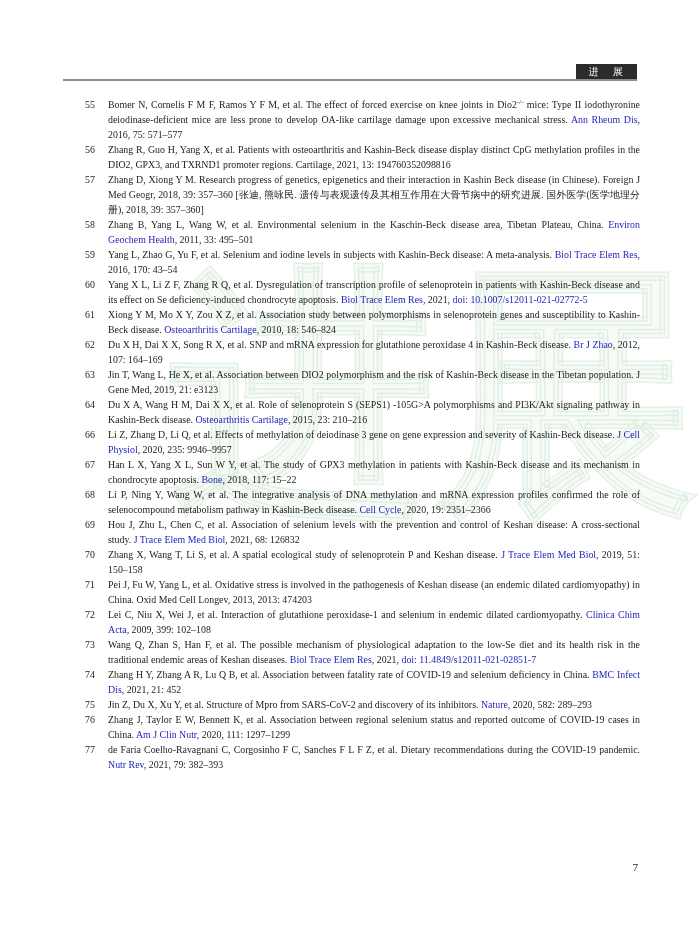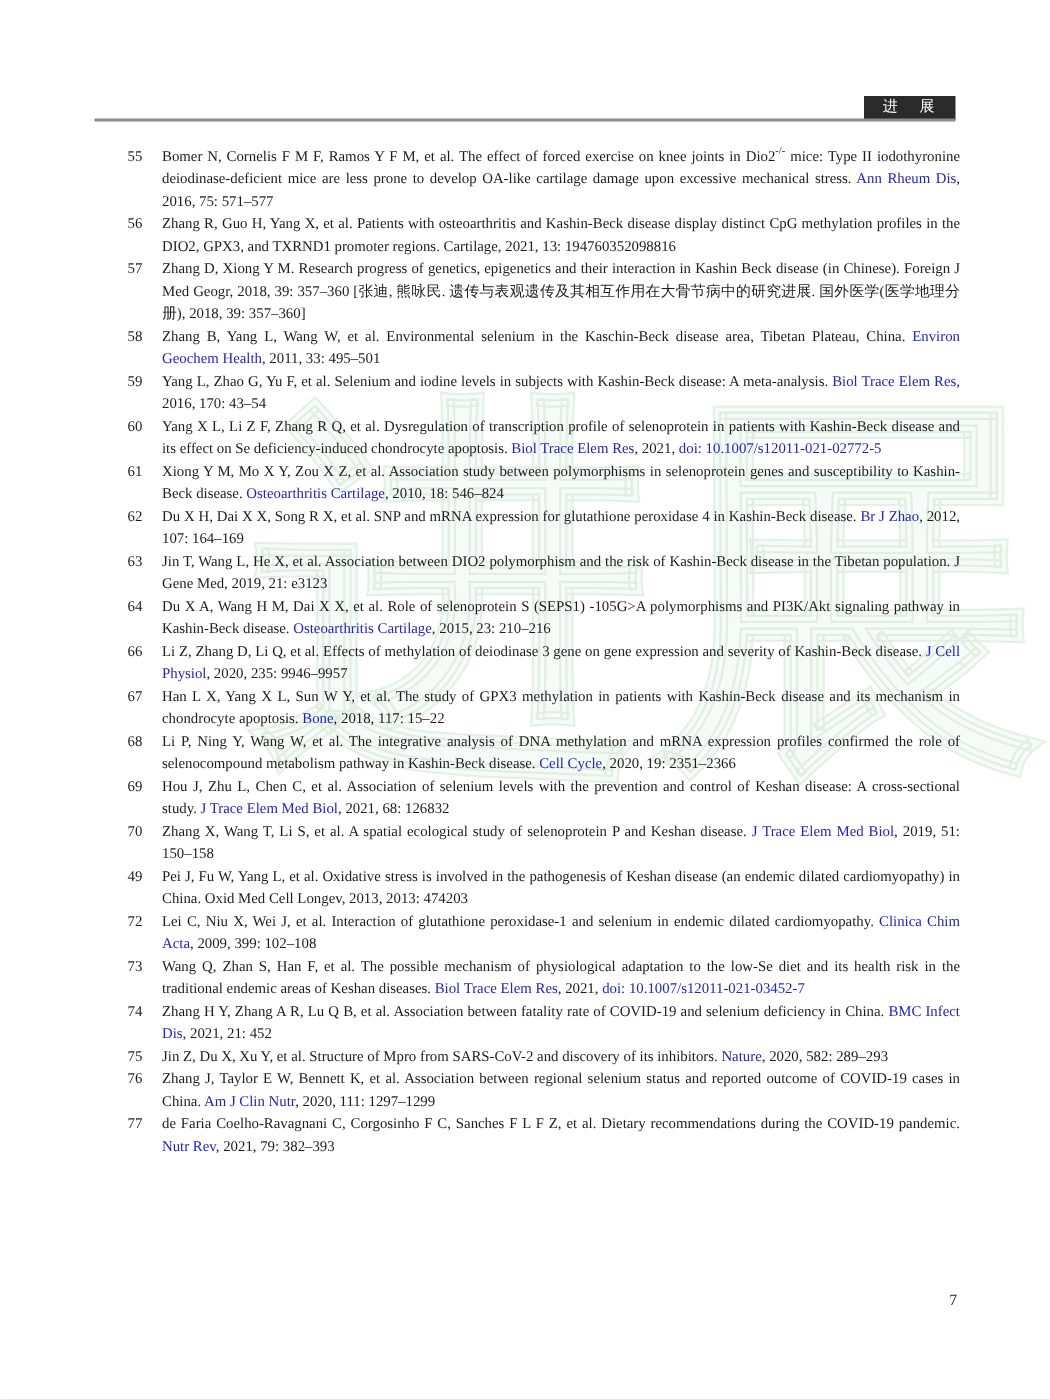--- a/index.html
+++ b/index.html
@@ -75,22 +75,22 @@
       <div class="ref"><span class="num">60</span><span>Yang X L, Li Z F, Zhang R Q, et al. Dysregulation of transcription profile of selenoprotein in patients with Kashin-Beck disease and its effect on Se deficiency-induced chondrocyte apoptosis. </span><span class="seg-link">Biol Trace Elem Res</span><span>, 2021, </span><span class="seg-link">doi: 10.1007/s12011-021-02772-5</span></div>
       <div class="ref"><span class="num">61</span><span>Xiong Y M, Mo X Y, Zou X Z, et al. Association study between polymorphisms in selenoprotein genes and susceptibility to Kashin-Beck disease. </span><span class="seg-link">Osteoarthritis Cartilage</span><span>, 2010, 18: 546–824</span></div>
       <div class="ref"><span class="num">62</span><span>Du X H, Dai X X, Song R X, et al. SNP and mRNA expression for glutathione peroxidase 4 in Kashin-Beck disease. </span><span class="seg-link">Br J Zhao</span><span>, 2012, 107: 164–169</span></div>
       <div class="ref"><span class="num">63</span><span>Jin T, Wang L, He X, et al. Association between DIO2 polymorphism and the risk of Kashin-Beck disease in the Tibetan population. J Gene Med, 2019, 21: e3123</span></div>
       <div class="ref"><span class="num">64</span><span>Du X A, Wang H M, Dai X X, et al. Role of selenoprotein S (SEPS1) -105G&gt;A polymorphisms and PI3K/Akt signaling pathway in Kashin-Beck disease. </span><span class="seg-link">Osteoarthritis Cartilage</span><span>, 2015, 23: 210–216</span></div>
       <div class="ref"><span class="num">66</span><span>Li Z, Zhang D, Li Q, et al. Effects of methylation of deiodinase 3 gene on gene expression and severity of Kashin-Beck disease. </span><span class="seg-link">J Cell Physiol</span><span>, 2020, 235: 9946–9957</span></div>
       <div class="ref"><span class="num">67</span><span>Han L X, Yang X L, Sun W Y, et al. The study of GPX3 methylation in patients with Kashin-Beck disease and its mechanism in chondrocyte apoptosis. </span><span class="seg-link">Bone</span><span>, 2018, 117: 15–22</span></div>
       <div class="ref"><span class="num">68</span><span>Li P, Ning Y, Wang W, et al. The integrative analysis of DNA methylation and mRNA expression profiles confirmed the role of selenocompound metabolism pathway in Kashin-Beck disease. </span><span class="seg-link">Cell Cycle</span><span>, 2020, 19: 2351–2366</span></div>
       <div class="ref"><span class="num">69</span><span>Hou J, Zhu L, Chen C, et al. Association of selenium levels with the prevention and control of Keshan disease: A cross-sectional study. </span><span class="seg-link">J Trace Elem Med Biol</span><span>, 2021, 68: 126832</span></div>
       <div class="ref"><span class="num">70</span><span>Zhang X, Wang T, Li S, et al. A spatial ecological study of selenoprotein P and Keshan disease. </span><span class="seg-link">J Trace Elem Med Biol</span><span>, 2019, 51: 150–158</span></div>
-      <div class="ref"><span class="num">49</span><span>Pei J, Fu W, Yang L, et al. Oxidative stress is involved in the pathogenesis of Keshan disease (an endemic dilated cardiomyopathy) in China. Oxid Med Cell Longev, 2013, 2013: 474203</span></div>
+      <div class="ref"><span class="num">71</span><span>Pei J, Fu W, Yang L, et al. Oxidative stress is involved in the pathogenesis of Keshan disease (an endemic dilated cardiomyopathy) in China. Oxid Med Cell Longev, 2013, 2013: 474203</span></div>
       <div class="ref"><span class="num">72</span><span>Lei C, Niu X, Wei J, et al. Interaction of glutathione peroxidase-1 and selenium in endemic dilated cardiomyopathy. </span><span class="seg-link">Clinica Chim Acta</span><span>, 2009, 399: 102–108</span></div>
-      <div class="ref"><span class="num">73</span><span>Wang Q, Zhan S, Han F, et al. The possible mechanism of physiological adaptation to the low-Se diet and its health risk in the traditional endemic areas of Keshan diseases. </span><span class="seg-link">Biol Trace Elem Res</span><span>, 2021, </span><span class="seg-link">doi: 10.1007/s12011-021-03452-7</span></div>
+      <div class="ref"><span class="num">73</span><span>Wang Q, Zhan S, Han F, et al. The possible mechanism of physiological adaptation to the low-Se diet and its health risk in the traditional endemic areas of Keshan diseases. </span><span class="seg-link">Biol Trace Elem Res</span><span>, 2021, </span><span class="seg-link">doi: 11.4849/s12011-021-02851-7</span></div>
       <div class="ref"><span class="num">74</span><span>Zhang H Y, Zhang A R, Lu Q B, et al. Association between fatality rate of COVID-19 and selenium deficiency in China. </span><span class="seg-link">BMC Infect Dis</span><span>, 2021, 21: 452</span></div>
       <div class="ref"><span class="num">75</span><span>Jin Z, Du X, Xu Y, et al. Structure of Mpro from SARS-CoV-2 and discovery of its inhibitors. </span><span class="seg-link">Nature</span><span>, 2020, 582: 289–293</span></div>
       <div class="ref"><span class="num">76</span><span>Zhang J, Taylor E W, Bennett K, et al. Association between regional selenium status and reported outcome of COVID-19 cases in China. </span><span class="seg-link">Am J Clin Nutr</span><span>, 2020, 111: 1297–1299</span></div>
       <div class="ref"><span class="num">77</span><span>de Faria Coelho-Ravagnani C, Corgosinho F C, Sanches F L F Z, et al. Dietary recommendations during the COVID-19 pandemic. </span><span class="seg-link">Nutr Rev</span><span>, 2021, 79: 382–393</span></div>
     </div>
   <div class="page-number">7</div>
 </div>
 
 </body></html>

